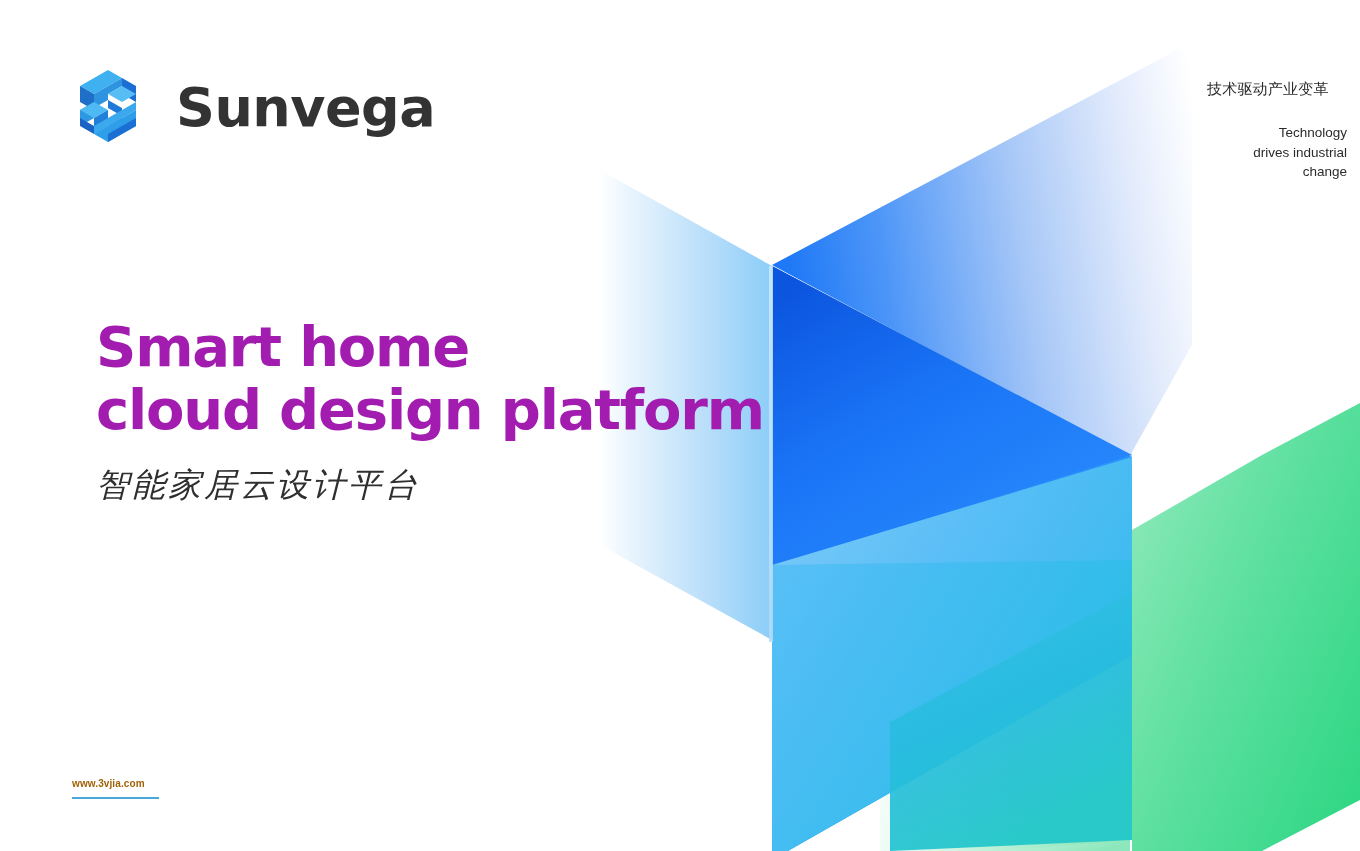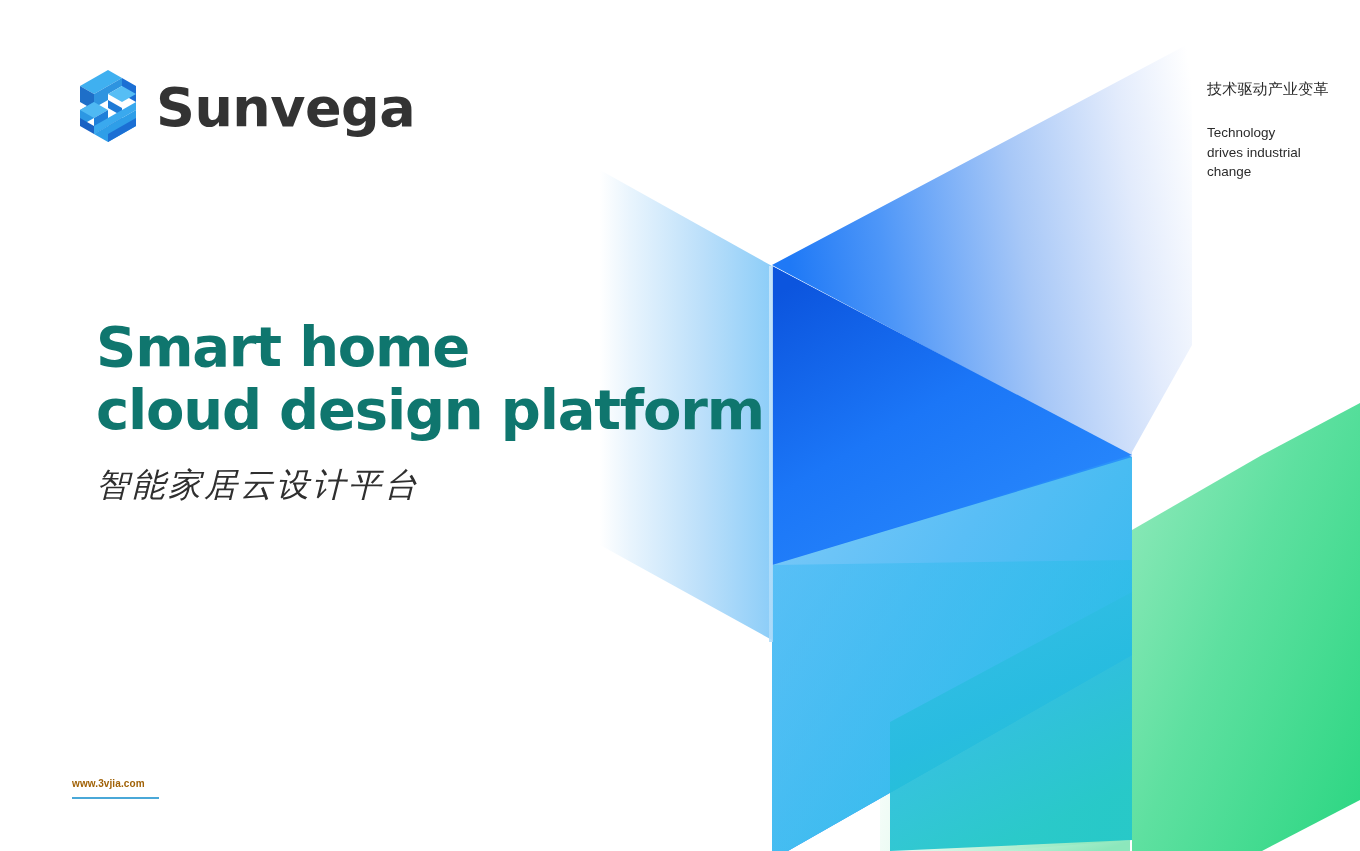--- a/index.html
+++ b/index.html
@@ -26,21 +26,21 @@
     pointer-events: none;
   }
 
   
   #brand-logo {
     position: absolute;
     left: 72px;
     top: 66px;
     display: flex;
     align-items: center;
-    gap: 12px;
+    gap: 32px;
   }
   #brand-logo .logo-mark {
     width: 72px;
     height: 80px;
     display: block;
   }
   #brand-logo .logo-wordmark {
     font-family: "DejaVu Sans", sans-serif;
     font-size: 54px;
     font-weight: 700;
@@ -63,36 +63,37 @@
     line-height: 1.4;
     color: #2b2b2b;
     letter-spacing: 0.2px;
     white-space: nowrap;
   }
   #tagline-block .tagline-en {
     margin-top: 24px;
     font-size: 13.5px;
     line-height: 1.45;
     color: #2b2b2b;
+    text-align: right;
   }
 
   
   #headline-block {
     position: absolute;
     left: 96px;
     top: 316px;
     width: 700px;
   }
   #headline-block .headline {
     font-family: "DejaVu Sans", sans-serif;
     font-size: 56px;
     font-weight: 700;
     line-height: 1.12;
     letter-spacing: -1.2px;
-    color: #0f766e;
+    color: #a21caf;
     margin: 0;
     white-space: pre-line;
   }
   #headline-block .subheadline {
     margin-top: 24px;
     font-size: 33px;
     font-weight: 400;
     line-height: 1.2;
     letter-spacing: 3px;
     color: #2f2f2f;

